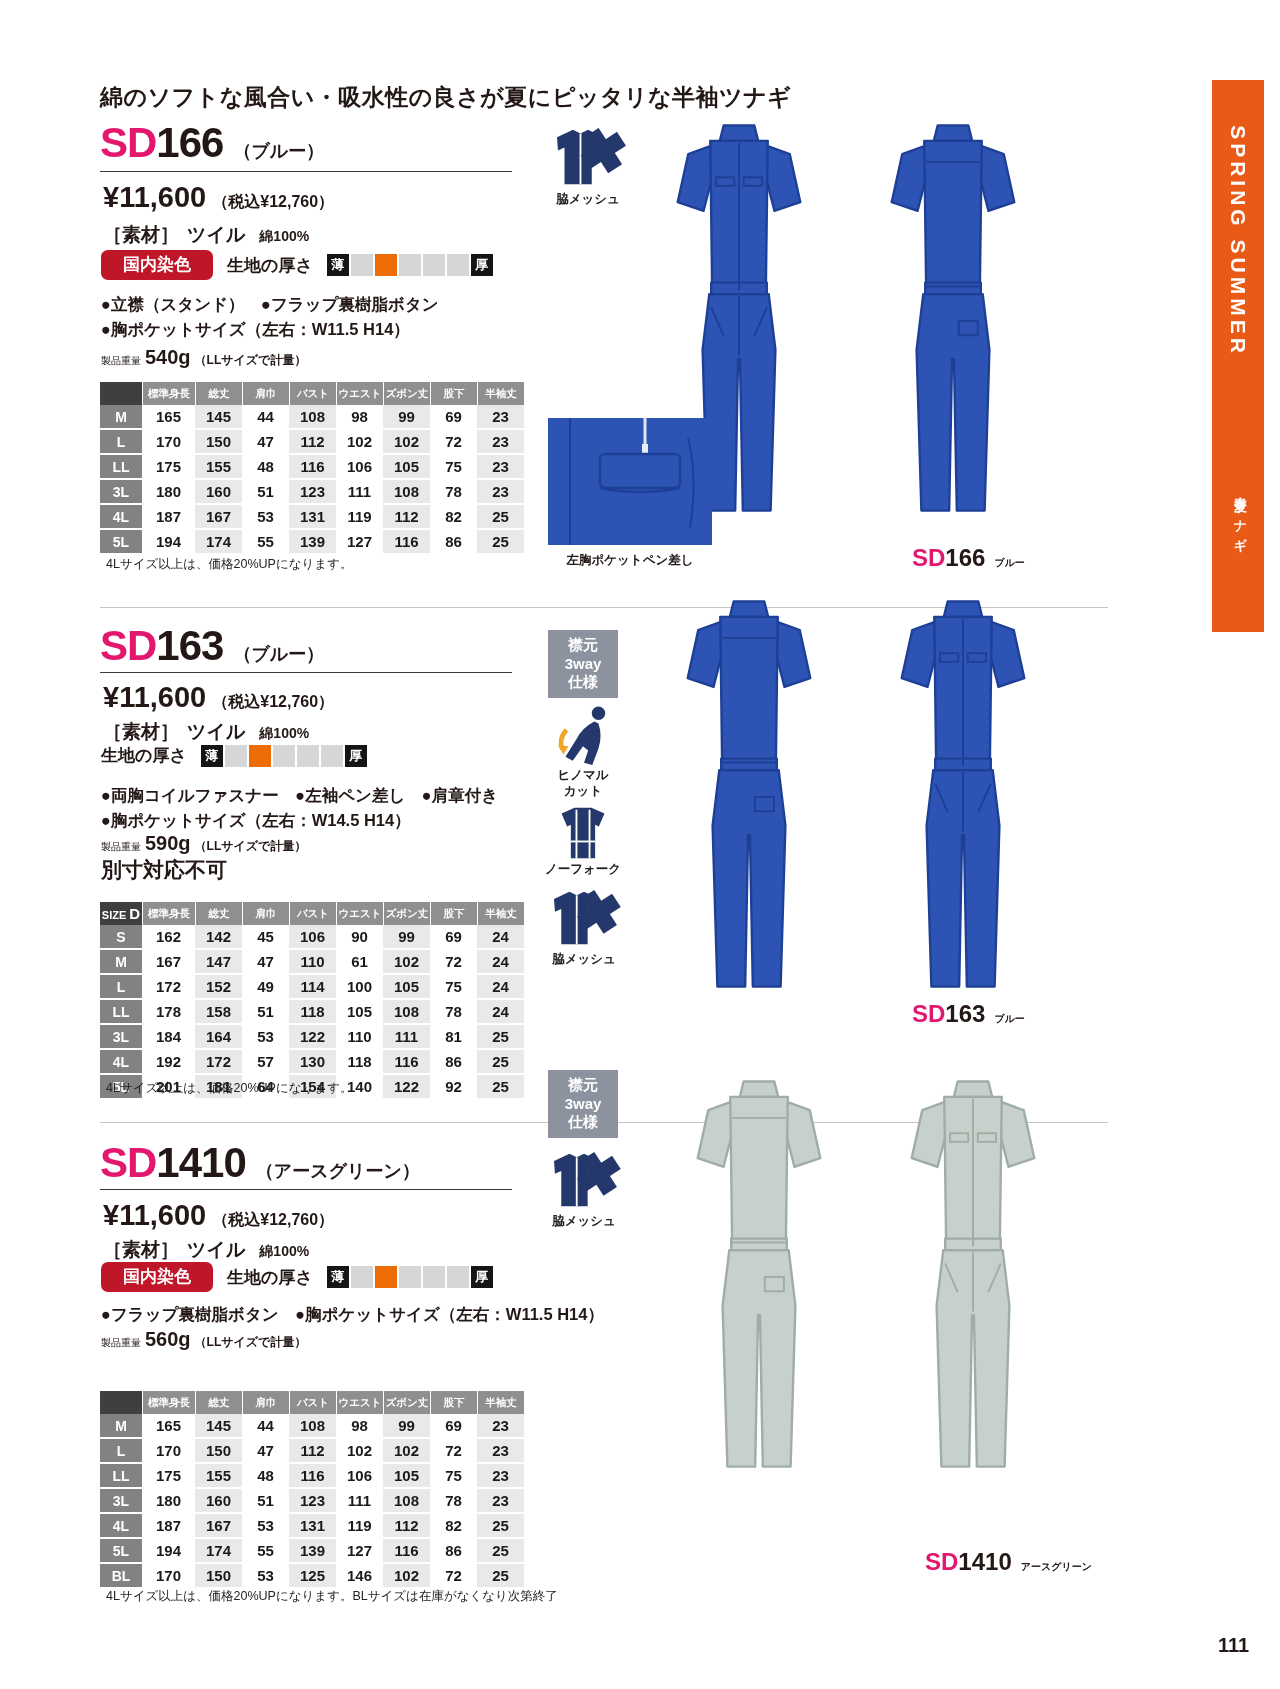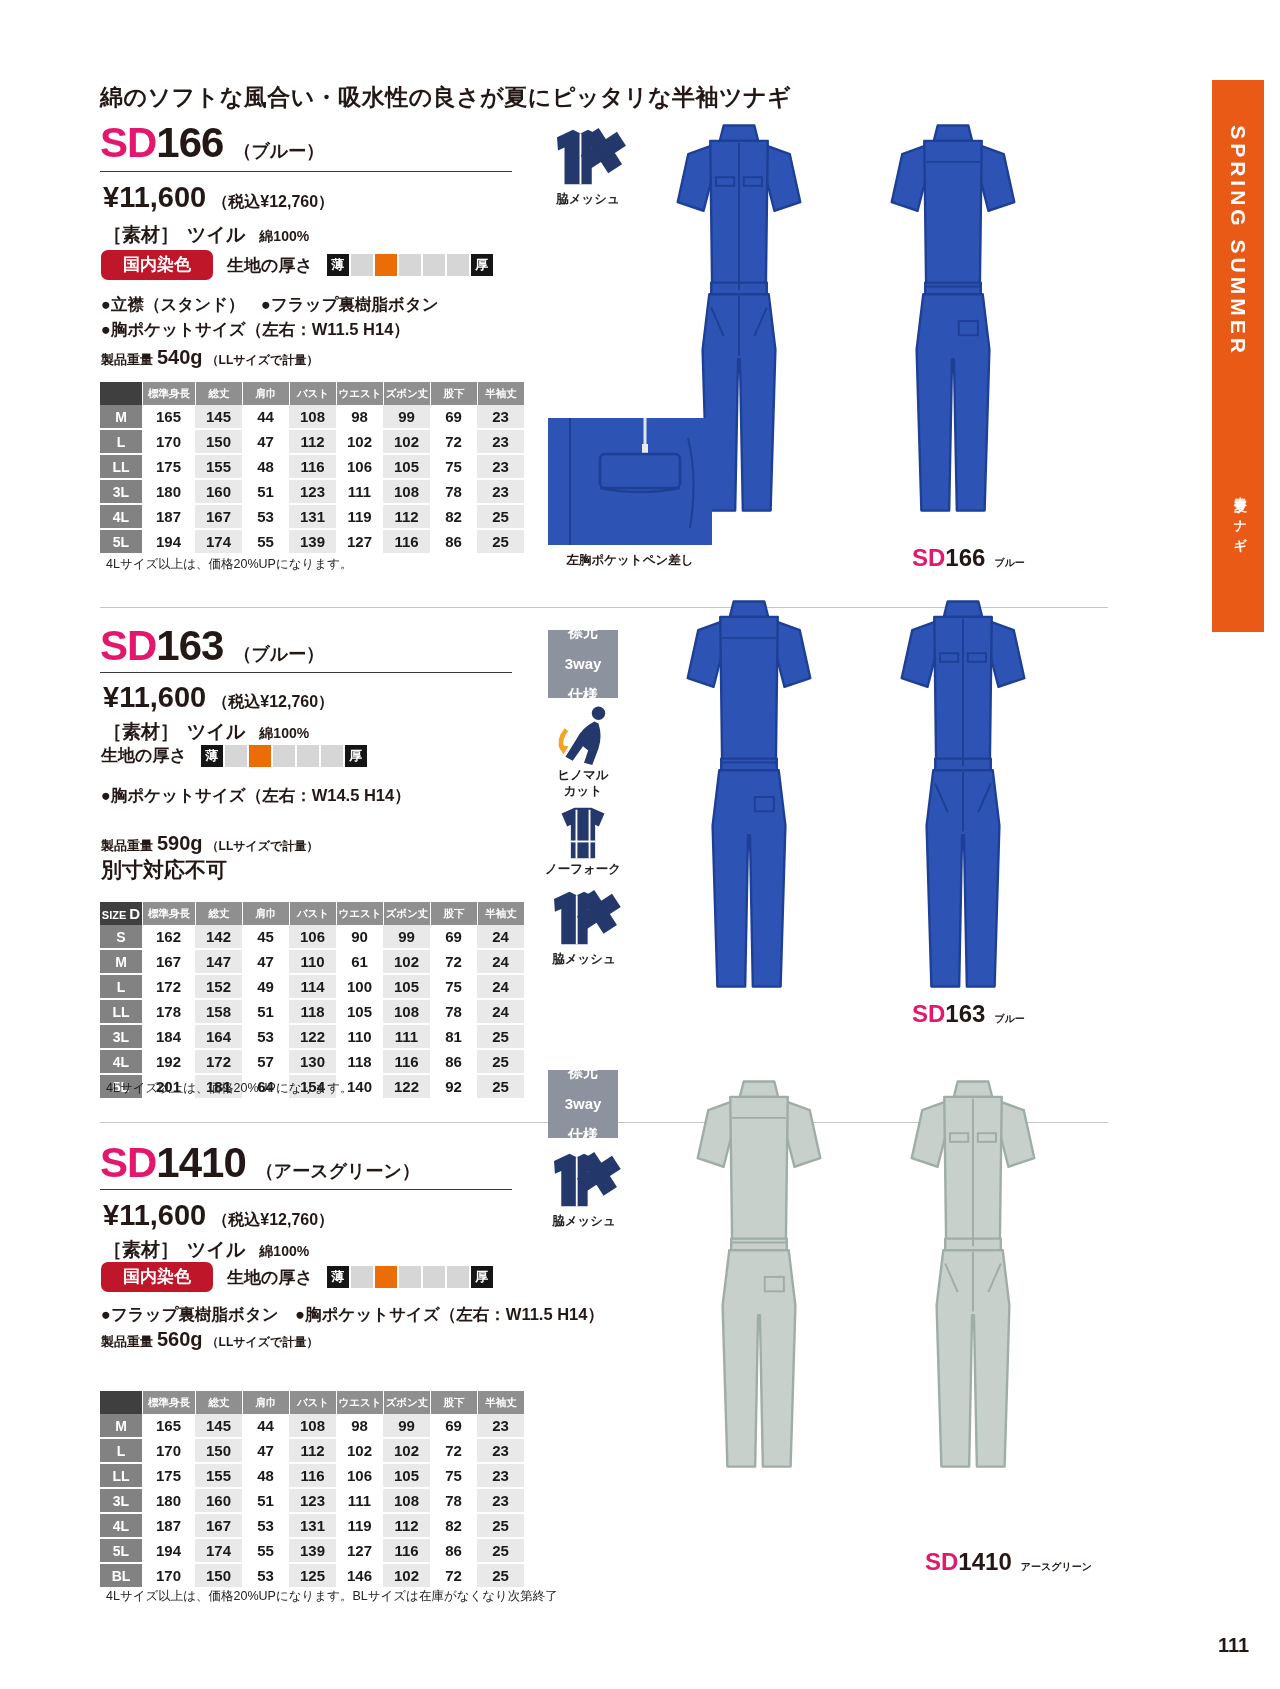--- a/index.html
+++ b/index.html
@@ -27,41 +27,41 @@
          width:112px;height:30px;line-height:30px;text-align:center;font-size:17px;font-weight:bold;}
   .th-label{font-size:17px;font-weight:bold;}
   .scale{display:inline-flex;gap:2px;vertical-align:middle;}
   .scale .cap{width:22px;height:22px;background:#151515;color:#fff;font-size:13px;font-weight:bold;
               display:flex;align-items:center;justify-content:center;}
   .scale .sq{width:22px;height:22px;background:#d6d6d6;}
   .scale .sq.active{background:var(--scale-orange);}
   .row-flex{display:flex;align-items:center;gap:14px;}
 
   .features{font-size:16.5px;font-weight:bold;line-height:1.5;}
-  .weight-label{font-size:13px;font-weight:bold;margin-top:45px;}
+  .weight-label{font-size:10px;font-weight:normal;margin-top:45px;}
   .weight-val{font-size:20px;font-weight:bold;margin:0 4px;}
   .weight-note{font-size:12px;font-weight:bold;text-align:center;}
   .pre-table{font-size:21px;font-weight:bold;}
   .note{font-size:12.5px;color:#222;}
 
   
   table.size-table{border-collapse:separate;border-spacing:0;table-layout:fixed;}
   .size-table th,.size-table td{text-align:center;padding:0;height:23px;overflow:hidden;white-space:nowrap;}
   .size-table thead th{background:#8f8f8f;color:#fff;font-size:10.5px;font-weight:bold;border-left:1px solid #fff;}
   .size-table thead th.corner{background:#3f3f3f;border-left:none;font-size:11px;}
   .size-table thead th.corner .big{font-size:15px;}
   .size-table tbody th{background:#828282;color:#fff;font-size:14px;font-weight:bold;border-bottom:2px solid #fff;}
   .size-table tbody td{font-size:15px;font-weight:bold;color:#1a1a1a;border-bottom:2px solid #fff;}
   .size-table tbody td:nth-of-type(even){background:#e9e9e9;}
   .col-size{width:42px;} .col-d{width:46px;} .col-d1{width:52px;}
 
   
   .icon-caption{font-size:12.5px;font-weight:bold;text-align:center;color:#222;line-height:1.25;}
   .box3way{width:70px;height:68px;background:#8c939e;color:#fff;display:flex;flex-direction:column;
-           align-items:center;justify-content:center;font-size:15px;font-weight:bold;line-height:1.25;gap:13px;}
+           align-items:center;justify-content:center;font-size:15px;font-weight:bold;line-height:1.25;}
   .navy-icon path,.navy-icon circle,.navy-icon rect{fill:var(--icon-navy);}
   .navy-icon .ln{stroke:#fff;stroke-width:2;fill:none;}
   .navy-icon .mesh{stroke:var(--icon-navy);stroke-width:3.5;fill:none;}
   .navy-icon .arrow{stroke:#f0a428;stroke-width:4.5;fill:none;}
   .navy-icon .arrowhead{fill:#f0a428;stroke:none;}
 
   
   .photo{width:182px;height:414px;}
   .photo svg{width:100%;height:100%;}
   .photo .g{stroke-linejoin:round;stroke-width:2.5;}
@@ -284,20 +284,21 @@
         <span class="cap">薄</span>
         <span class="sq"></span>
         <span class="sq active"></span>
         <span class="sq"></span>
         <span class="sq"></span>
         <span class="sq"></span>
         <span class="cap">厚</span>
       </span>
   </div>
   <div class="abs features" style="left:101px;top:783px;">
+      <div>●両胸コイルファスナー　●左袖ペン差し　●肩章付き</div>
       <div>●胸ポケットサイズ（左右：W14.5 H14）</div>
     </div>
   <div class="abs" style="left:101px;top:832px;">
     <span class="weight-label">製品重量</span><span class="weight-val">590g</span><span class="weight-note">（LLサイズで計量）</span>
   </div>
   <div class="abs pre-table" style="left:101px;top:856px;">別寸対応不可</div>
   <table class="size-table abs" style="left:100px;top:886px;width:400px;margin-top:16px;">
       <thead>
         <tr>
           <th class="corner col-size"><span>SIZE </span><span class="big">D</span></th>

